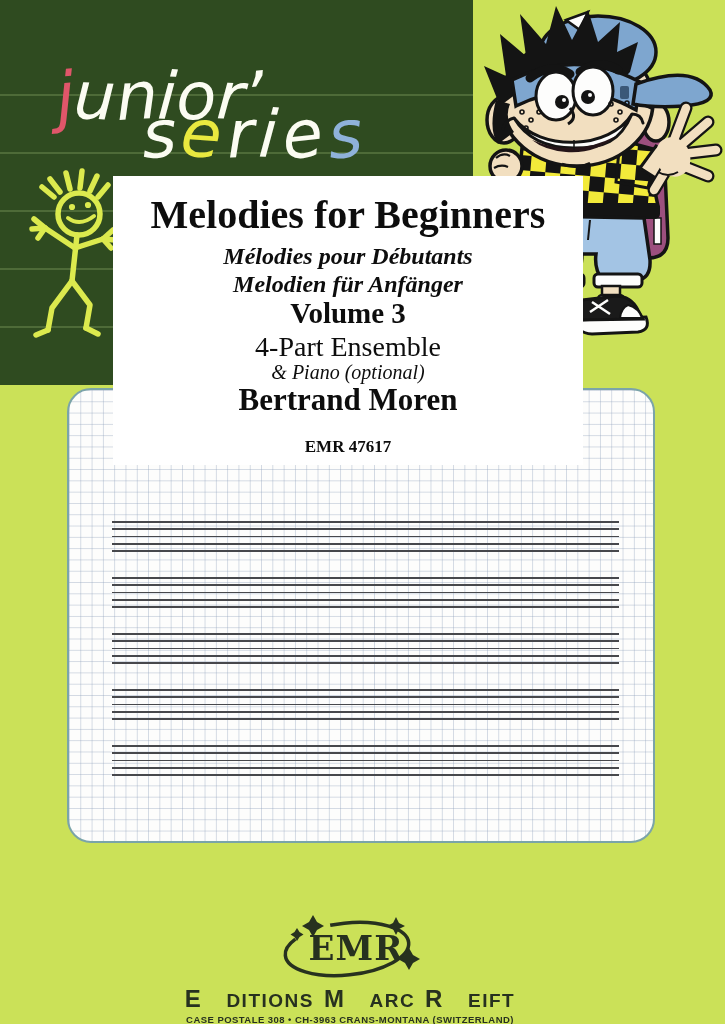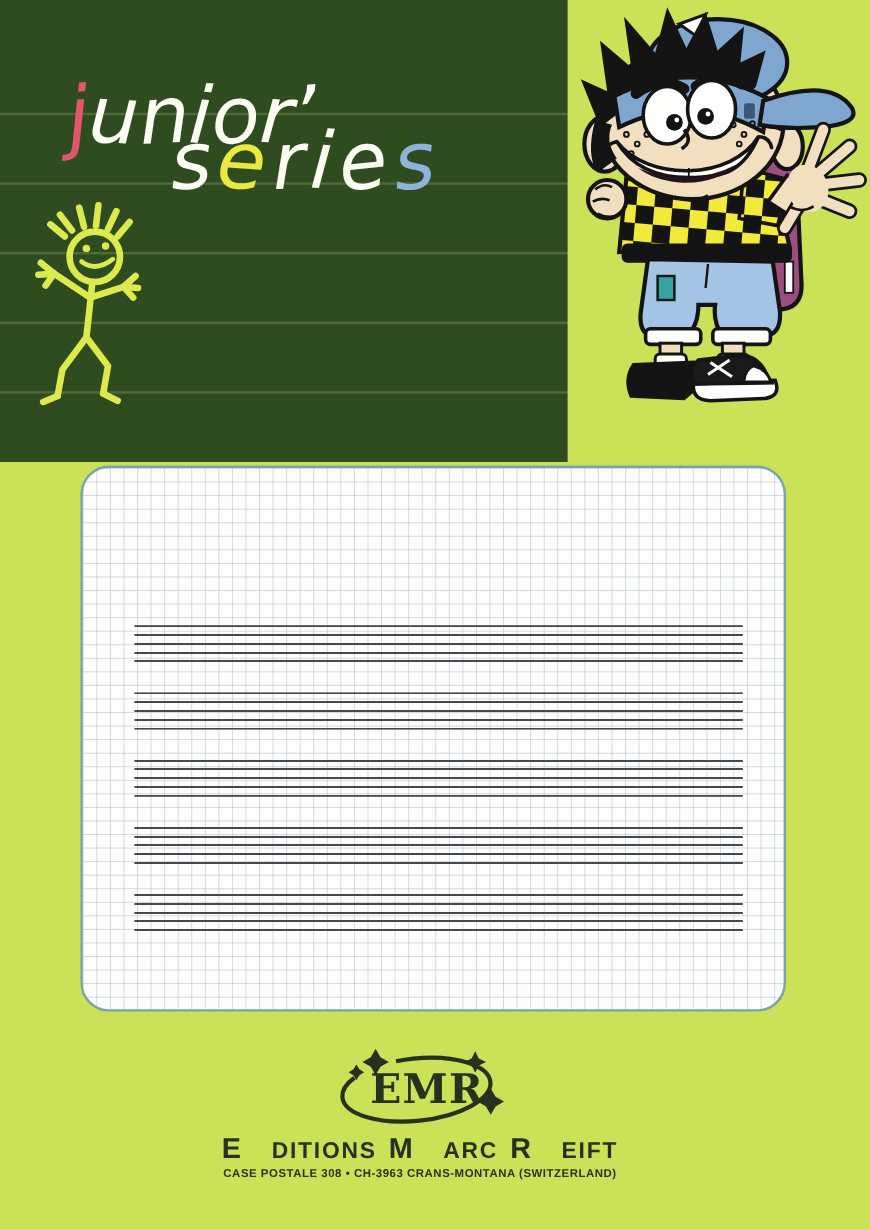--- a/index.html
+++ b/index.html
@@ -36,21 +36,21 @@
   .t-en{top:18px;font-size:40px;font-weight:bold;}
   .t-fr{top:68px;font-size:24px;font-weight:bold;font-style:italic;}
   .t-de{top:96px;font-size:24px;font-weight:bold;font-style:italic;}
   .t-vol{top:122px;font-size:29px;font-weight:bold;}
   .t-ens{top:156px;font-size:28px;}
   .t-piano{top:186px;font-size:20px;font-style:italic;}
   .t-author{top:208px;font-size:31px;font-weight:bold;}
   .t-emr{top:262px;font-size:17px;font-weight:bold;}
 
   
-  .publisher{position:absolute;left:0;top:870px;width:725px;z-index:2;text-align:center;color:#27311f;}
+  .publisher{position:absolute;left:0;top:911px;width:725px;z-index:2;text-align:center;color:#27311f;}
   .emr-logo{display:block;margin:0 auto;margin-left:259px;}
   .pub-name{margin-top:2px;margin-left:-25px;font-family:"Liberation Sans",sans-serif;letter-spacing:1.5px;white-space:nowrap;}
   .pub-word{margin:0 5px;}
   .pub-initial{font-size:24px;font-weight:bold;}
   .pub-rest{font-size:19px;font-weight:600;margin-left:24px;}
   .pub-address{margin-top:1px;margin-left:-25px;font-family:"Liberation Sans",sans-serif;font-size:9.5px;
                font-weight:600;letter-spacing:.45px;white-space:nowrap;}
 </style>
 </head>
 <body>
@@ -222,20 +222,30 @@
   <div class="paper">
     <div id="staves">
         <div class="staff" style="top: 131px;"></div>
         <div class="staff" style="top: 187px;"></div>
         <div class="staff" style="top: 243px;"></div>
         <div class="staff" style="top: 299px;"></div>
         <div class="staff" style="top: 355px;"></div>
       </div>
   </div>
 
+  <div class="title-card">
+    <div class="tc t-en">Melodies for Beginners</div>
+    <div class="tc t-fr">Mélodies pour Débutants</div>
+    <div class="tc t-de">Melodien für Anfänger</div>
+    <div class="tc t-vol">Volume 3</div>
+    <div class="tc t-ens">4-Part Ensemble</div>
+    <div class="tc t-piano">&amp; Piano (optional)</div>
+    <div class="tc t-author">Bertrand Moren</div>
+    <div class="tc t-emr">EMR 47617</div>
+  </div>
 
   <div class="publisher">
     <svg class="emr-logo" width="182" height="72" viewBox="0 0 182 72">
       <ellipse cx="88" cy="38" rx="62" ry="26" transform="rotate(-6 88 38)" fill="none" stroke="#27311f" stroke-width="3.5" pathLength="100" stroke-dasharray="57 13 30"></ellipse>
       <g fill="#27311f">
         <path d="M54,4 L58,11 L65,15 L58,19 L54,26 L50,19 L43,15 L50,11 Z"></path>
         <path d="M38,17 L40.5,21 L44.5,23.5 L40.5,26 L38,30 L35.5,26 L31.5,23.5 L35.5,21 Z"></path>
         <path d="M137,6 L140,12 L146,15 L140,18 L137,24 L134,18 L128,15 L134,12 Z"></path>
         <path d="M150,37 L154,44 L161,48 L154,52 L150,59 L146,52 L139,48 L146,44 Z"></path>
       </g>

